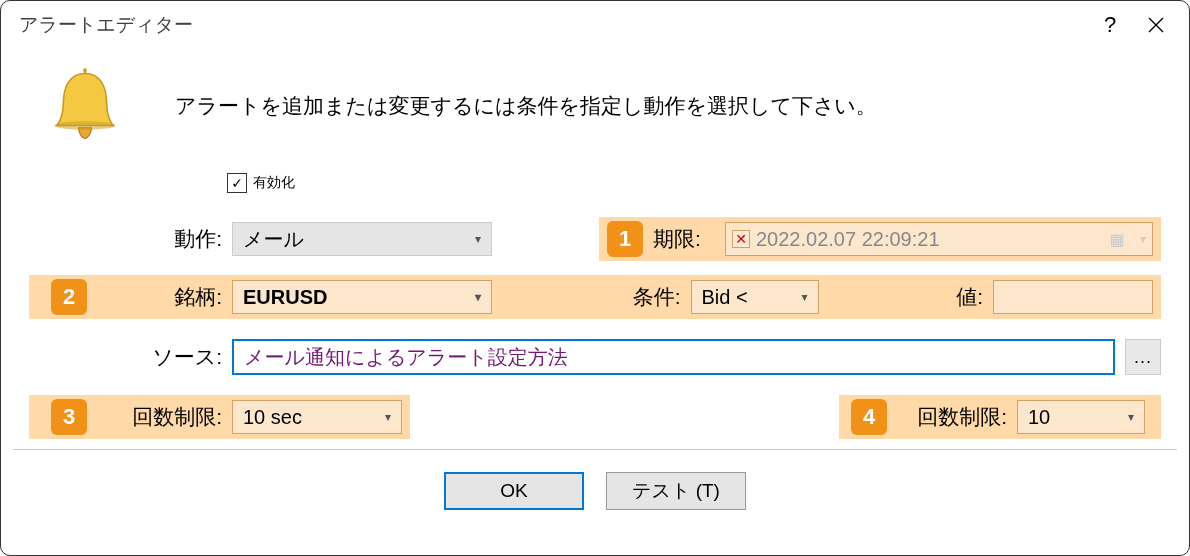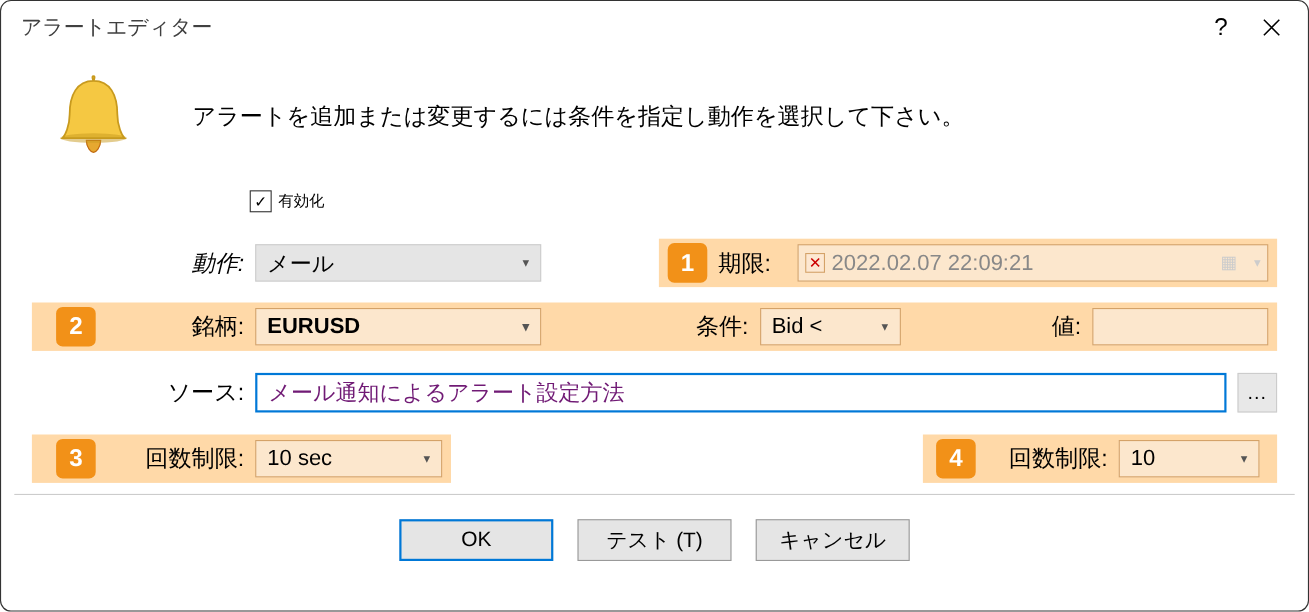--- a/index.html
+++ b/index.html
@@ -21,21 +21,21 @@
     
     .row { display: flex; align-items: center; height: 44px; margin-bottom: 16px; }
     .row.hl { background: #ffd9a8; }
     
     .badge { width: 36px; height: 36px; background: #f29118; border-radius: 6px; color: #fff; font-size: 22px; font-weight: 600; display: flex; align-items: center; justify-content: center; flex-shrink: 0; }
     .badge-wrap { width: 80px; display: flex; justify-content: center; }
     .badge-blank { width: 80px; }
     
     .lbl { font-size: 21px; color: #000; text-align: right; }
     
-    .row1-left-label { width: 113px; font-style: italic; }
+    .row1-left-label { width: 113px; }
     .row-field-label { width: 113px; }
     
     .dropdown { height: 34px; border: 1px solid #ccc; background: #e5e5e5; display: flex; align-items: center; padding: 0 10px; position: relative; font-size: 20px; color: #000; }
     .dropdown-arrow { position: absolute; right: 10px; font-size: 12px; color: #555; }
     .dropdown.hl-dd { background: #fce7cd; border-color: #d4a268; }
     
     .row1-dd1 { width: 260px; margin-left: 10px; }
     .row1-mid-gap { flex: 1; }
     .row1-badge1 { }
     .row1-exp-label { width: 72px; text-align: left; margin-left: 10px; }
@@ -168,14 +168,13 @@
         </div>
       </div>
     </div>
   </div>
 </div>
 
 <div class="separator"></div>
 <div class="button-row">
   <div class="btn primary">OK</div>
   <div class="btn">テスト (T)</div>
-  <div class="btn">キャンセル</div>
 </div>
 
 </body></html>

